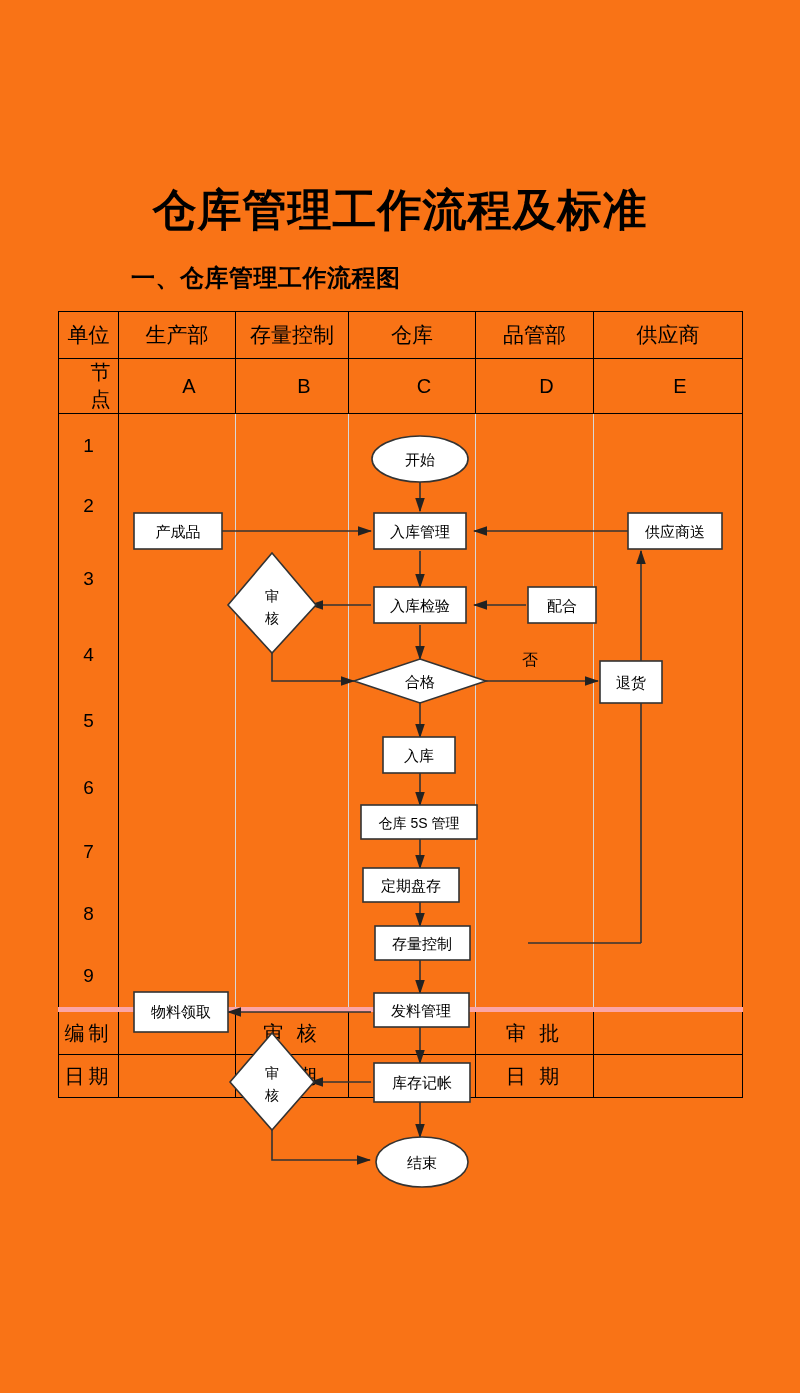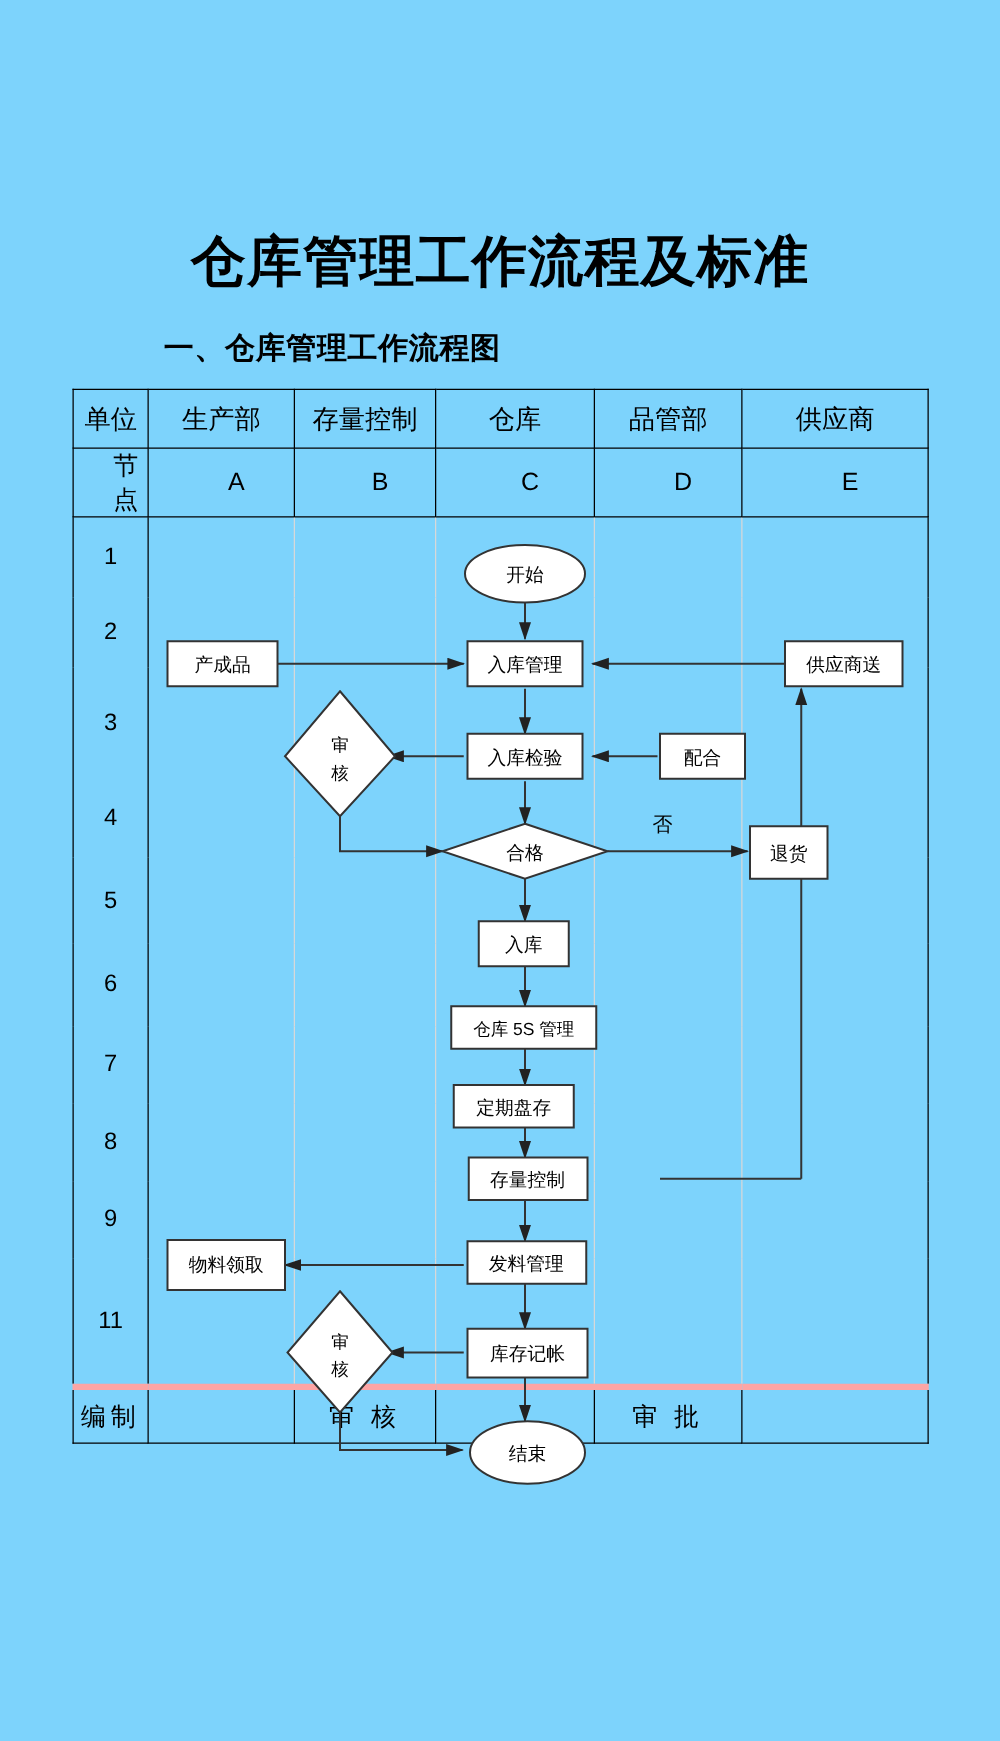--- a/index.html
+++ b/index.html
@@ -11,21 +11,21 @@
     width: 800px;
     height: 1393px;
     font-family: "Liberation Sans", "DejaVu Sans", sans-serif;
     color: #000;
     position: relative;
     overflow: hidden;
   }
   .page {
     position: absolute;
     inset: 0;
-    background: #7dd3fc;
+    background: #f97316;
   }
   .doc-title {
     position: absolute;
     left: 0;
     top: 186px;
     width: 800px;
     text-align: center;
     font-size: 44px;
     font-weight: bold;
     letter-spacing: 1px;
@@ -224,35 +224,35 @@
           <td class="edgeR"></td>
         </tr>
         <tr>
           <td class="numcell" style="height:62px">9</td>
           <td class="edgeL"></td>
           <td class="inner"></td>
           <td class="inner"></td>
           <td class="inner"></td>
           <td class="edgeR"></td>
         </tr>
-        <tr>
-          <td class="numcell" style="height:100px">11</td>
-          <td class="edgeL"></td>
-          <td class="inner"></td>
-          <td class="inner"></td>
-          <td class="inner"></td>
-          <td class="edgeR"></td>
-        </tr>
 
         <tr class="sep">
           <td class="foot">编制</td>
           <td class="foot"></td>
           <td class="foot">审 核</td>
           <td class="foot"></td>
           <td class="foot">审 批</td>
+          <td class="foot"></td>
+        </tr>
+        <tr>
+          <td class="foot">日期</td>
+          <td class="foot"></td>
+          <td class="foot">日 期</td>
+          <td class="foot"></td>
+          <td class="foot">日 期</td>
           <td class="foot"></td>
         </tr>
       </tbody>
     </table>
   </div>
 
   <div class="flow">
     <svg width="684" height="999" viewBox="0 0 684 999" xmlns="http://www.w3.org/2000/svg">
       <defs>
         <marker id="arrow" markerWidth="9" markerHeight="9" refX="8.2" refY="3" orient="auto" markerUnits="strokeWidth">

